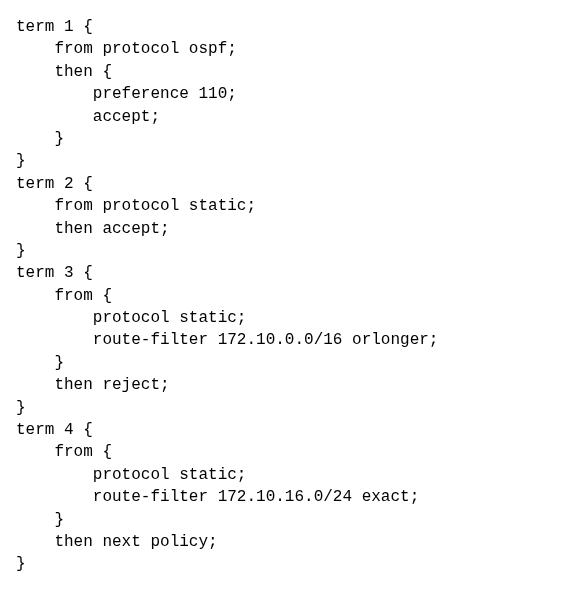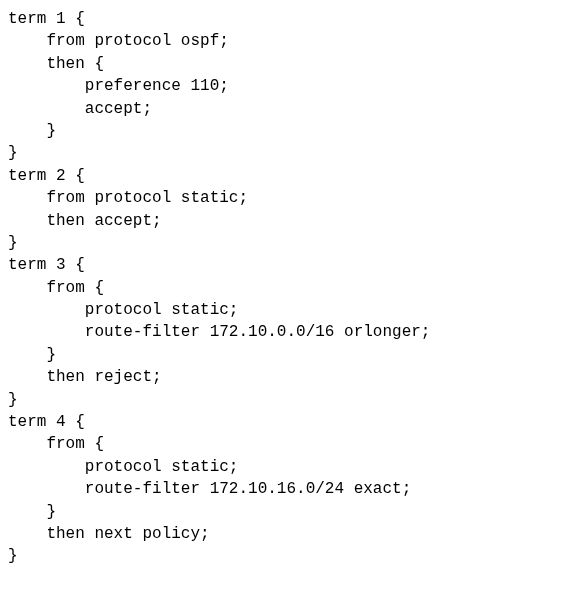--- a/index.html
+++ b/index.html
@@ -8,21 +8,21 @@
       font-family: "Courier New", Courier, monospace;
       font-size: 16px;
       line-height: 1.4;
       color: #000;
       background: #fff;
       width: 576px;
       height: 614px;
     }
     pre {
       margin: 0;
-      padding: 8px;
+      padding: 16px;
       font-family: inherit;
       white-space: pre;
     }
   </style>
 </head>
 <body>
 
 <pre><span>term 1 {</span>
 <span>    from protocol ospf;</span>
 <span>    then {</span>

